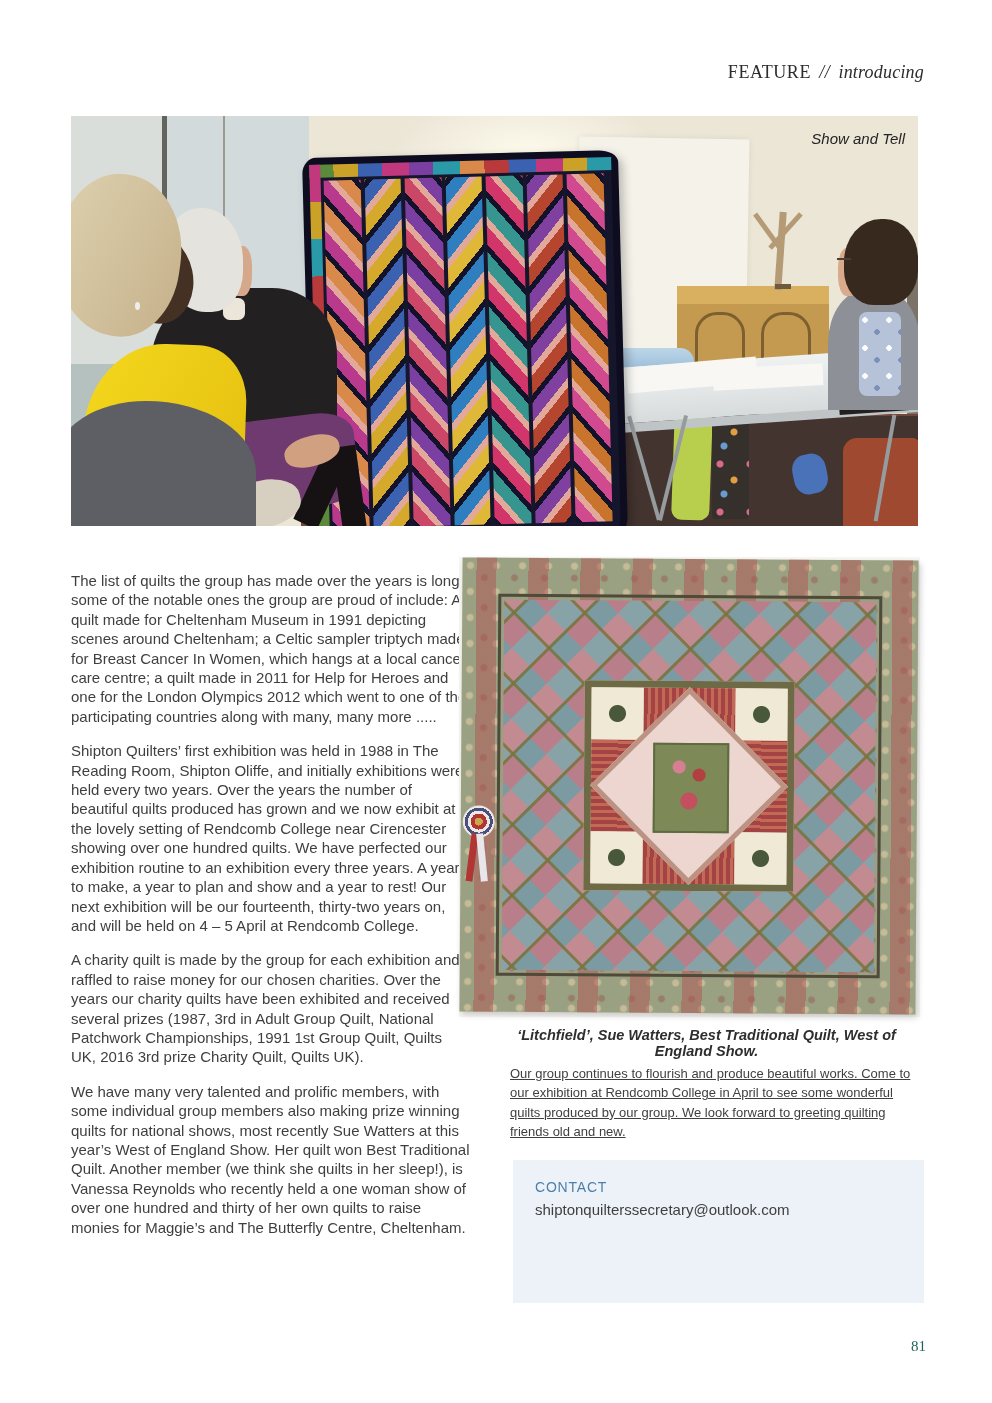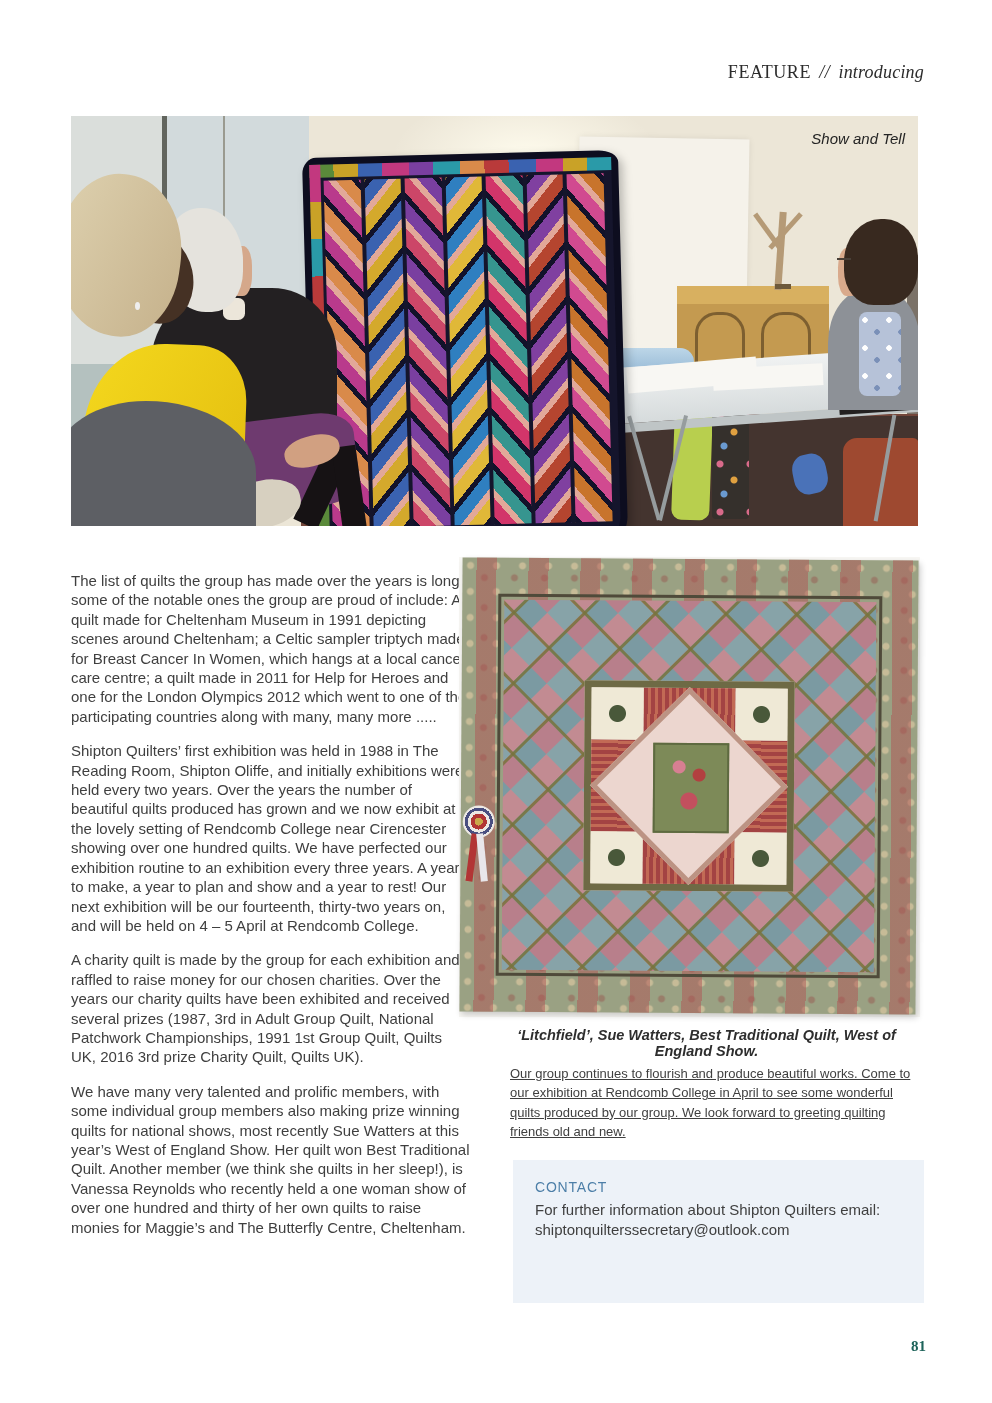--- a/index.html
+++ b/index.html
@@ -135,21 +135,21 @@
   .quilt-caption{position:absolute;left:459px;top:1027px;width:461px;padding-left:34px;box-sizing:border-box;text-align:center;
     font-size:14.5px;font-weight:bold;font-style:italic;color:#2e2e2e;}
 
   
   .contact{position:absolute;left:513px;top:1160px;width:411px;height:143px;background:#edf2f8;box-sizing:border-box;padding:18px 28px 0 22px;font-size:15px;line-height:19.4px;}
   .contact .heading{color:#4d7fa8;font-size:14px;letter-spacing:.8px;margin-bottom:3px;}
   .contact .note{margin-top:19px;}
 
   
   .page-number{position:absolute;left:902px;top:1338px;width:24px;text-align:right;
-    font-family:"Liberation Serif",serif;font-weight:bold;font-size:15px;color:#1d635a;}
+    font-family:"Liberation Serif",serif;font-weight:normal;font-size:15px;color:#1d635a;}
 </style>
 </head>
 <body>
 
 <div class="page-header">
   <span>FEATURE</span>
   <span class="sep">//</span>
   <span class="topic">introducing</span>
 </div>
 
@@ -256,17 +256,16 @@
     <div class="abs lq-tail b"></div>
   </div>
 </div>
 
 <div class="quilt-caption">‘Litchfield’, Sue Watters, Best Traditional Quilt, West of England Show.</div>
 
 <div class="right-para">Our group continues to flourish and produce beautiful works. Come to our exhibition at Rendcomb College in April to see some wonderful quilts produced by our group. We look forward to greeting quilting friends old and new.</div>
 
 <div class="contact">
   <div class="heading">CONTACT</div>
-  <div>For further information about Shipton Quilters email:</div>
   <div>shiptonquilterssecretary@outlook.com</div>
 </div>
 
 <div class="page-number">81</div>
 
 </body></html>

